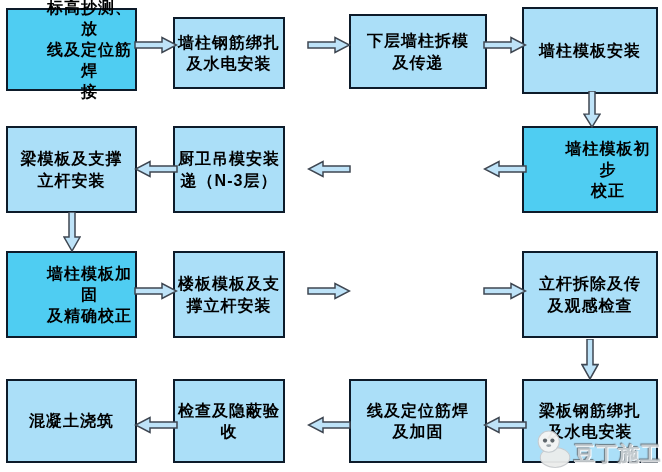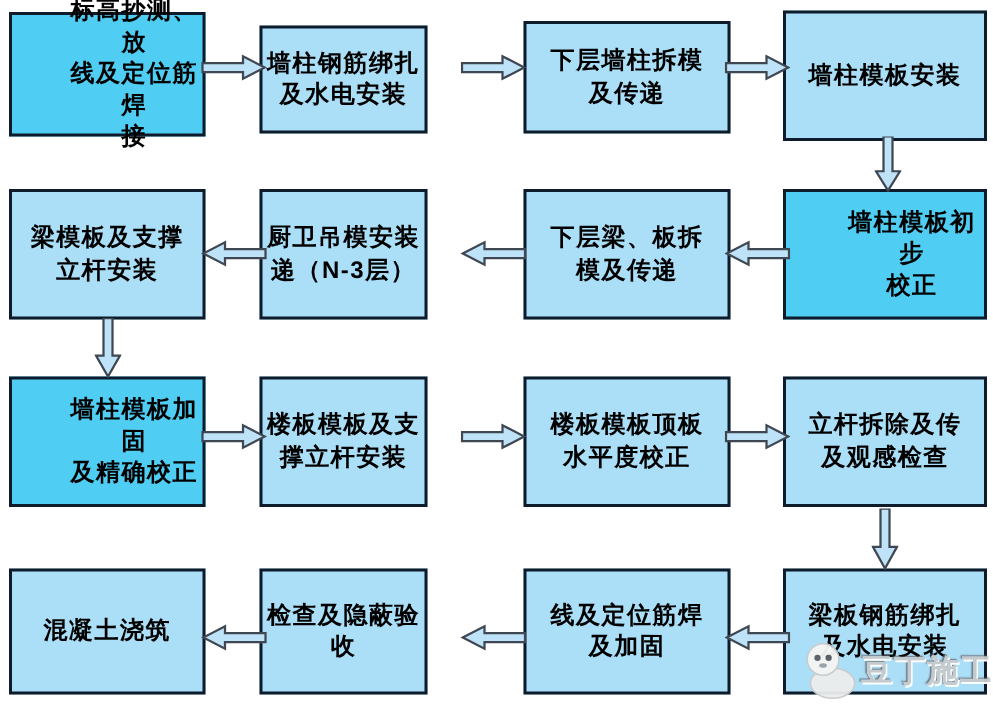--- a/index.html
+++ b/index.html
@@ -42,21 +42,21 @@
   .g1{left:134px}.g2{left:307px}.g3{left:483px}
   .ar1{top:36px}.ar2{top:160px}.ar3{top:282px}.ar4{top:416px}
   .flip{transform:scaleX(-1);}
   .va{width:18px}
   .v1{left:583px;top:91px;height:37px}
   .v2{left:63px;top:212px;height:40px}
   .v3{left:581px;top:339px;height:41px}
   
   .watermark{
     position:absolute;left:536px;top:426px;width:126px;height:42px;
-    display:flex;align-items:center;gap:2px;z-index:5;opacity:.95;
+    display:flex;align-items:flex-end;gap:2px;z-index:5;opacity:.95;
   }
   .mascot{width:36px;height:38px;flex:0 0 auto;}
   .wm-text{
     font-size:21px;font-weight:bold;letter-spacing:1px;
     color:var(--watermark-color,#c6cacd);
     text-shadow:1px 1px 0 #ffffff,-1px -1px 1px rgba(90,95,100,.85);
     white-space:nowrap;
   }
 </style>
 </head>
@@ -70,31 +70,27 @@
   <div class="node r1 c2">墙柱钢筋绑扎
 及水电安装</div>
   <div class="node r1 c3">下层墙柱拆模
 及传递</div>
   <div class="node r1 c4">墙柱模板安装</div>
 
   <div class="node r2 c1">梁模板及支撑
 立杆安装</div>
   <div class="node r2 c2">厨卫吊模安装
 递（N-3层）</div>
-  <div class="node r2 c3">下层梁、板拆
-模及传递</div>
   <div class="node r2 c4 dark">墙柱模板初步
 校正</div>
 
   <div class="node r3 c2">楼板模板及支
 撑立杆安装</div>
   <div class="node r3 c1 dark">墙柱模板加固
 及精确校正</div>
-  <div class="node r3 c3">楼板模板顶板
-水平度校正</div>
   <div class="node r3 c4">立杆拆除及传
 及观感检查</div>
 
   <div class="node r4 c2">检查及隐蔽验
 收</div>
   <div class="node r4 c1">混凝土浇筑</div>
   <div class="node r4 c3">线及定位筋焊
 及加固</div>
   <div class="node r4 c4">梁板钢筋绑扎
 及水电安装</div>

